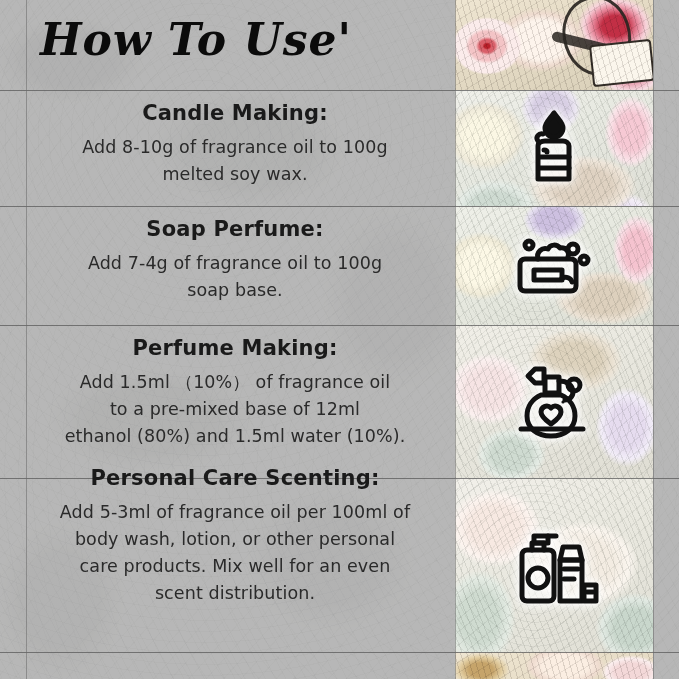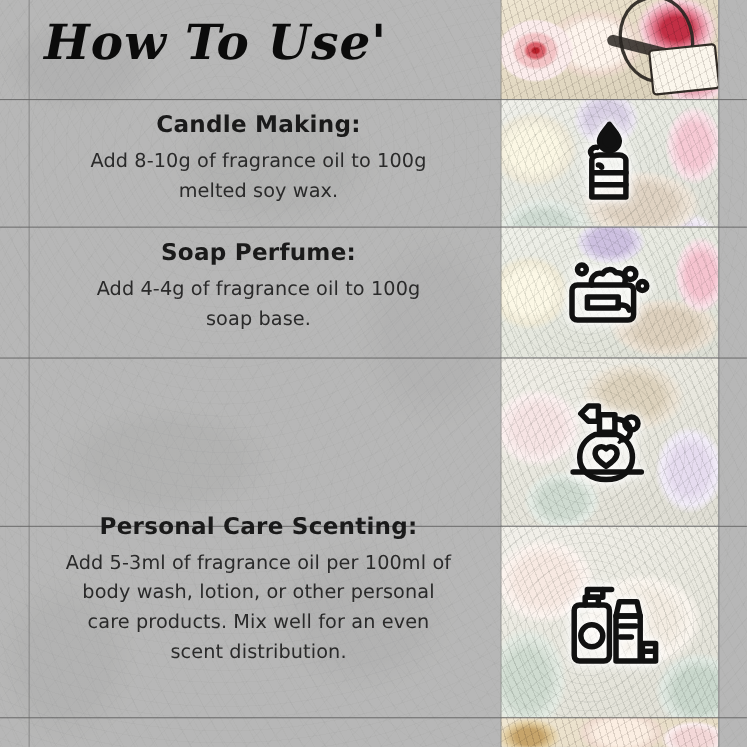--- a/index.html
+++ b/index.html
@@ -251,24 +251,30 @@
   <div class="title">How To Use'</div>
 
   <div class="sec" style="top:101px;">
     <p class="sec-head">Candle Making:</p>
     <p class="sec-body">Add 8-10g of fragrance oil to 100g
 melted soy wax.</p>
   </div>
 
   <div class="sec" style="top:217px;">
     <p class="sec-head">Soap Perfume:</p>
-    <p class="sec-body">Add 4-4g of fragrance oil to 100g
+    <p class="sec-body">Add 7-4g of fragrance oil to 100g
 soap base.</p>
   </div>
 
+  <div class="sec" style="top:336px;">
+    <p class="sec-head">Perfume Making:</p>
+    <p class="sec-body">Add 1.5ml （10%） of fragrance oil
+to a pre-mixed base of 12ml
+ethanol (80%) and 1.5ml water (10%).</p>
+  </div>
 
   <div class="sec" style="top:466px;">
     <p class="sec-head">Personal Care Scenting:</p>
     <p class="sec-body">Add 5-3ml of fragrance oil per 100ml of
 body wash, lotion, or other personal
 care products. Mix well for an even
 scent distribution.</p>
   </div>
 
 </div>

